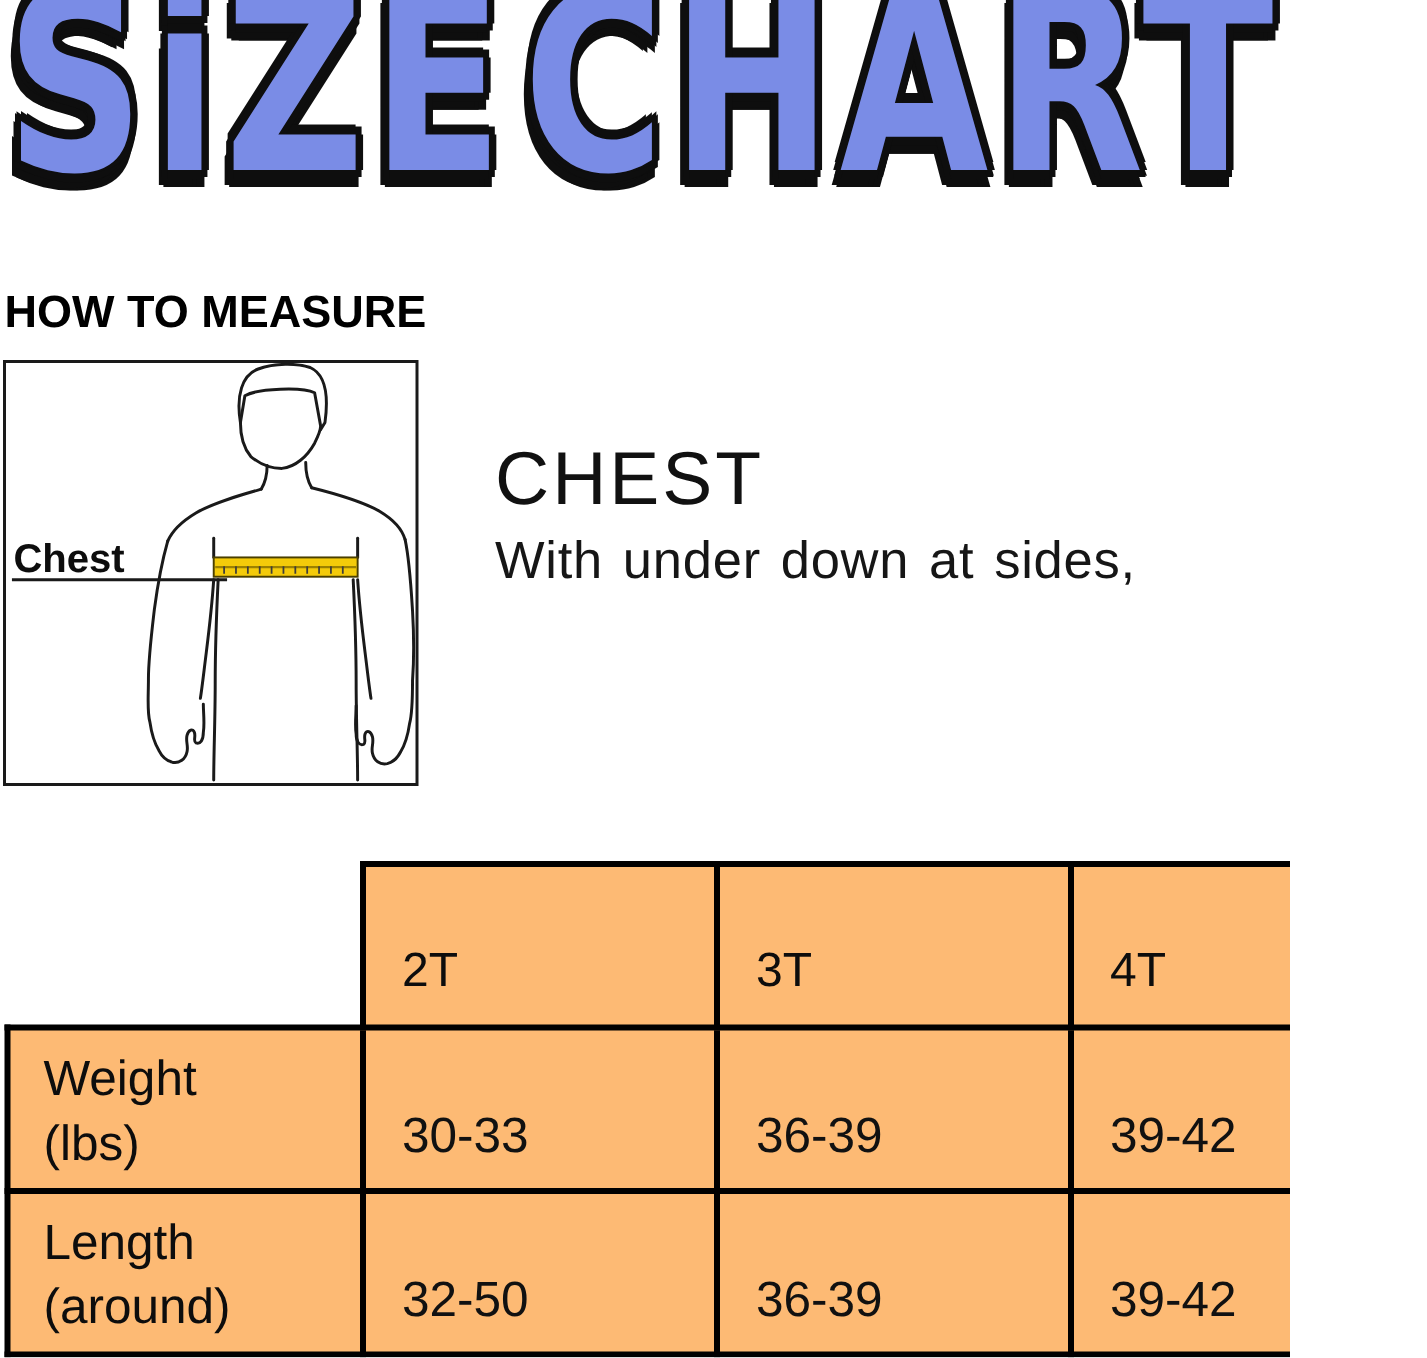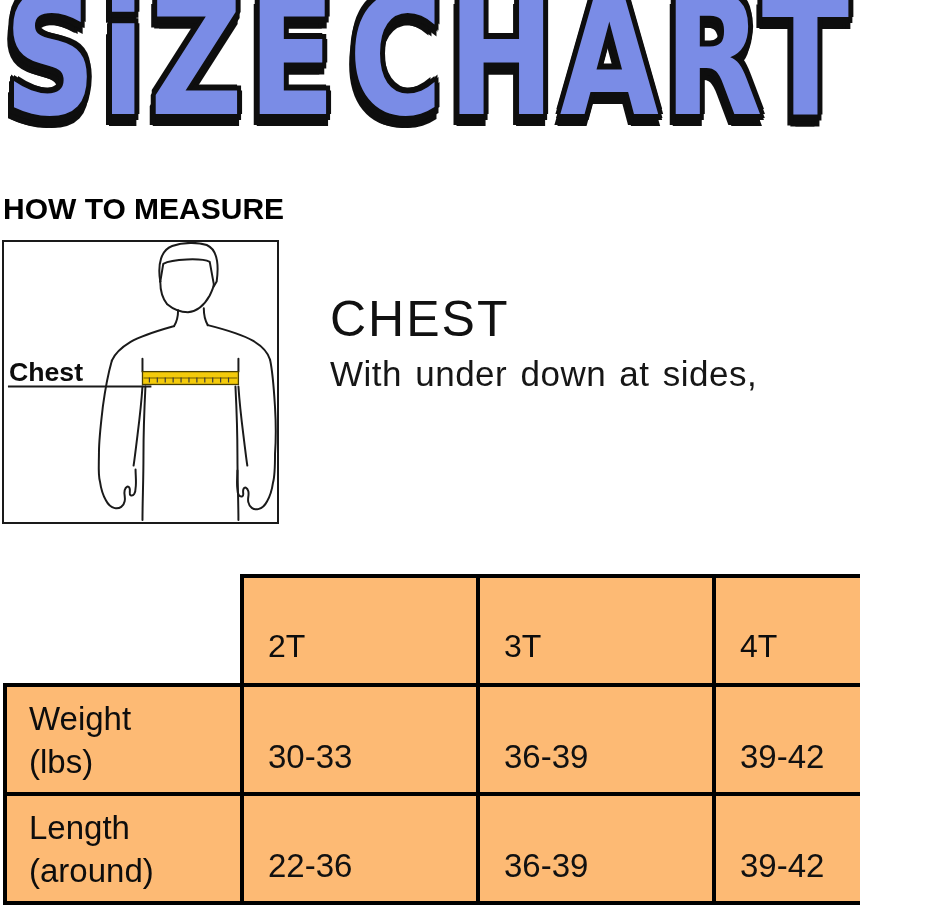--- a/index.html
+++ b/index.html
@@ -212,20 +212,20 @@
       </th>
       <td class="val-cell">30-33</td>
       <td class="val-cell">36-39</td>
       <td class="val-cell">39-42</td>
     </tr>
     <tr>
       <th class="row-label">
         <div>Length</div>
         <div>(around)</div>
       </th>
-      <td class="val-cell">22-36</td>
+      <td class="val-cell">32-50</td>
       <td class="val-cell">36-39</td>
       <td class="val-cell">39-42</td>
     </tr>
   </tbody>
     </table>
 
 </div>
 
 </body></html>

